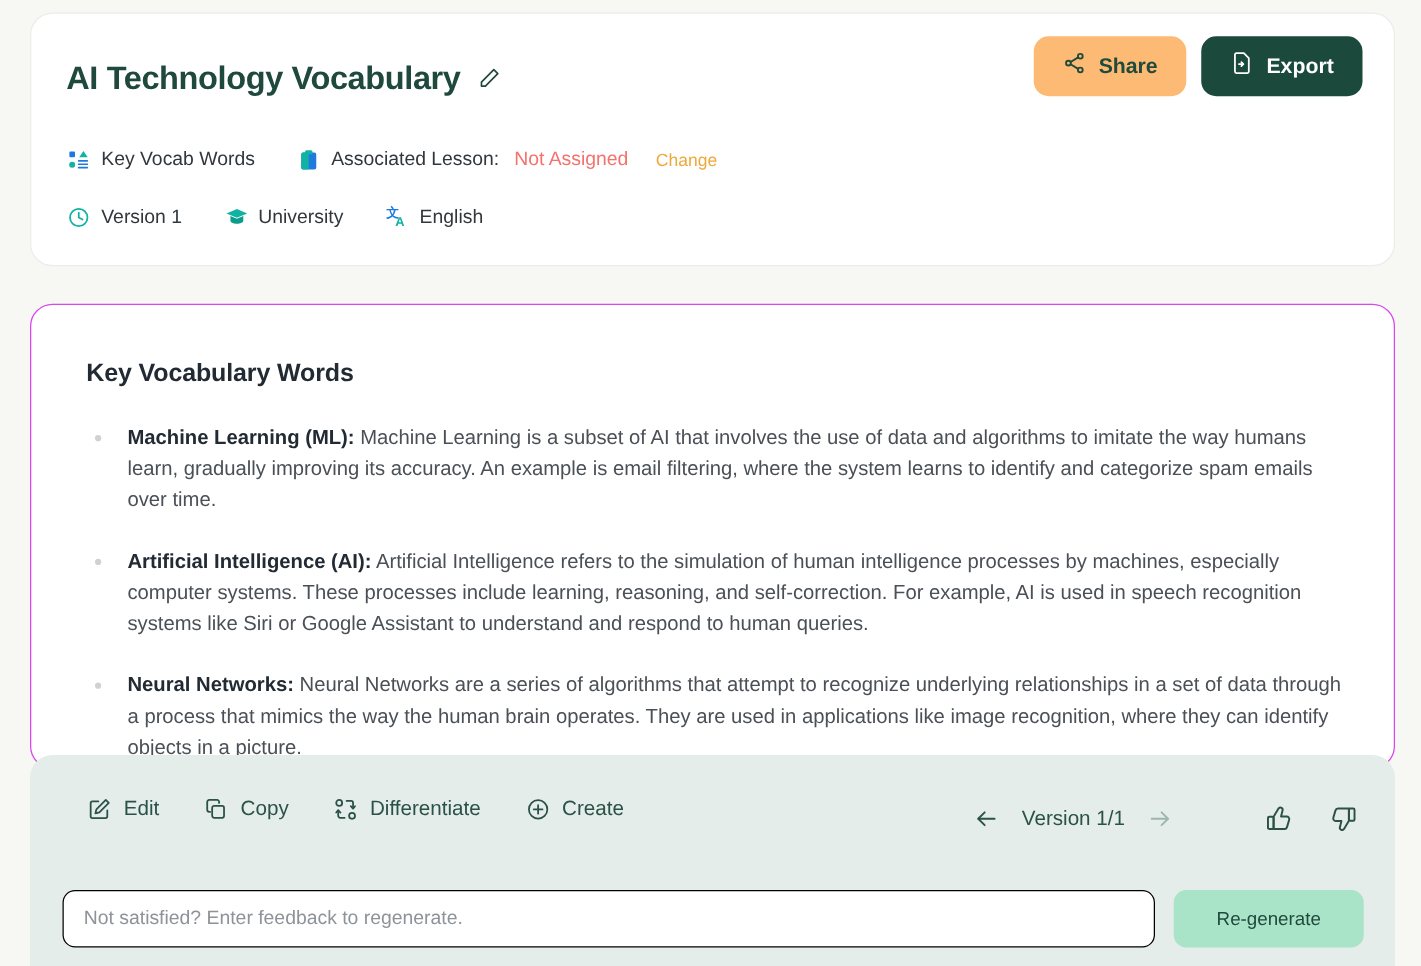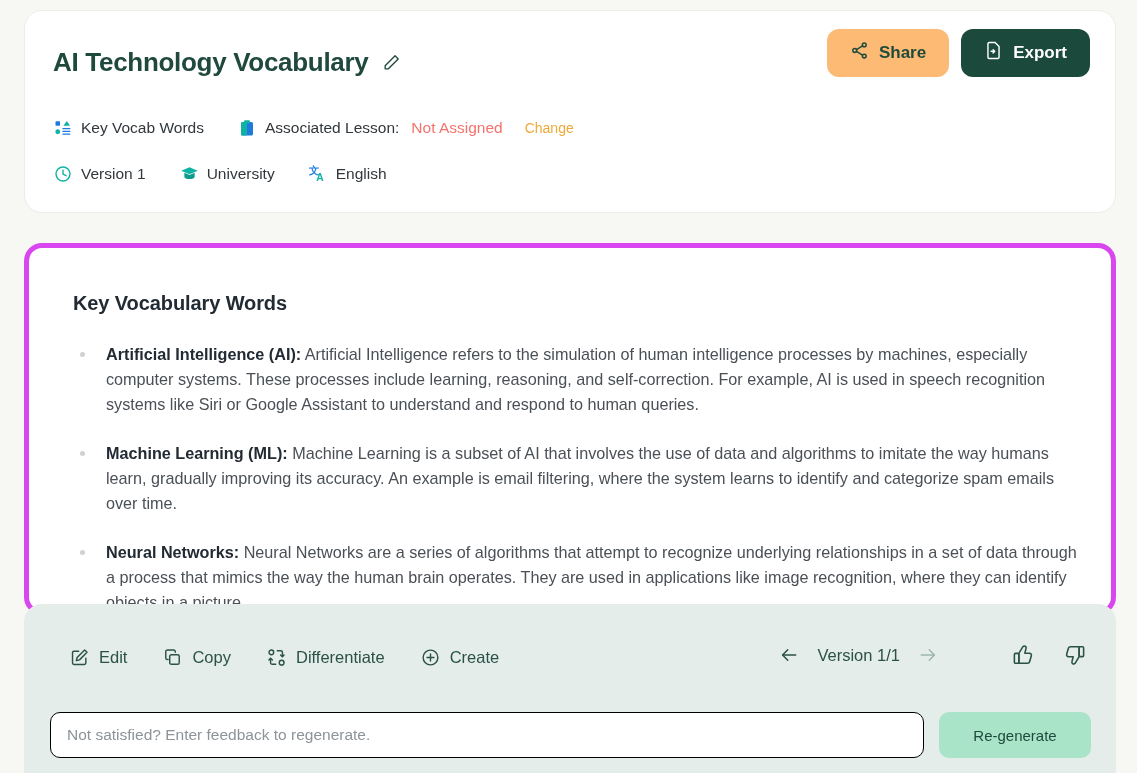--- a/index.html
+++ b/index.html
@@ -77,21 +77,21 @@
     color: #efa93b; font-size: 14px; cursor: pointer;
     margin-left: 14px;
   }
 
   
   .content-card {
     position: absolute;
     left: 24px; top: 243px;
     width: 1092px; height: 372px;
     background: #ffffff;
-    border: 5px solid #d946ef;
+    border: 1px solid #d946ef;
     border-radius: 18px;
     overflow: hidden;
   }
   .content-heading {
     position: absolute;
     left: 44px; top: 44px;
     font-size: 20px; font-weight: 700;
     color: #222b33;
     letter-spacing: -0.1px;
   }
@@ -124,21 +124,21 @@
   .toolbar {
     position: absolute;
     left: 24px; top: 604px;
     width: 1092px; height: 92px;
     background: #e5edeb;
     border-top-left-radius: 18px;
     border-top-right-radius: 18px;
   }
   .toolbar-left {
     position: absolute;
-    left: 46px; top: 44px;
+    left: 46px; top: 34px;
     display: flex; align-items: center; gap: 36px;
   }
   .tool-btn {
     display: flex; align-items: center; gap: 10px;
     font-size: 16.5px; color: #2a5246;
     cursor: pointer; white-space: nowrap;
   }
   .tool-icon { display: flex; align-items: center; }
 
   .toolbar-right {
@@ -287,24 +287,24 @@
         </span>
         <span>English</span>
       </div>
     </div>
   </div>
 
   <div class="content-card">
     <div class="content-heading">Key Vocabulary Words</div>
     <ul class="vocab-list">
       <li class="vocab-item">
-        <span class="vocab-term">Artificial Intelligence (AI):</span><span> Artificial Intelligence refers to the simulation of human intelligence processes by machines, especially computer systems. These processes include learning, reasoning, and self-correction. For example, AI is used in speech recognition systems like Siri or Google Assistant to understand and respond to human queries.</span>
+        <span class="vocab-term">Machine Learning (ML):</span><span> Machine Learning is a subset of AI that involves the use of data and algorithms to imitate the way humans learn, gradually improving its accuracy. An example is email filtering, where the system learns to identify and categorize spam emails over time.</span>
       </li>
       <li class="vocab-item">
-        <span class="vocab-term">Machine Learning (ML):</span><span> Machine Learning is a subset of AI that involves the use of data and algorithms to imitate the way humans learn, gradually improving its accuracy. An example is email filtering, where the system learns to identify and categorize spam emails over time.</span>
+        <span class="vocab-term">Artificial Intelligence (AI):</span><span> Artificial Intelligence refers to the simulation of human intelligence processes by machines, especially computer systems. These processes include learning, reasoning, and self-correction. For example, AI is used in speech recognition systems like Siri or Google Assistant to understand and respond to human queries.</span>
       </li>
       <li class="vocab-item">
         <span class="vocab-term">Neural Networks:</span><span> Neural Networks are a series of algorithms that attempt to recognize underlying relationships in a set of data through a process that mimics the way the human brain operates. They are used in applications like image recognition, where they can identify objects in a picture.</span>
       </li>
     </ul>
   </div>
 
   <div class="toolbar">
     <div class="toolbar-left">
 

